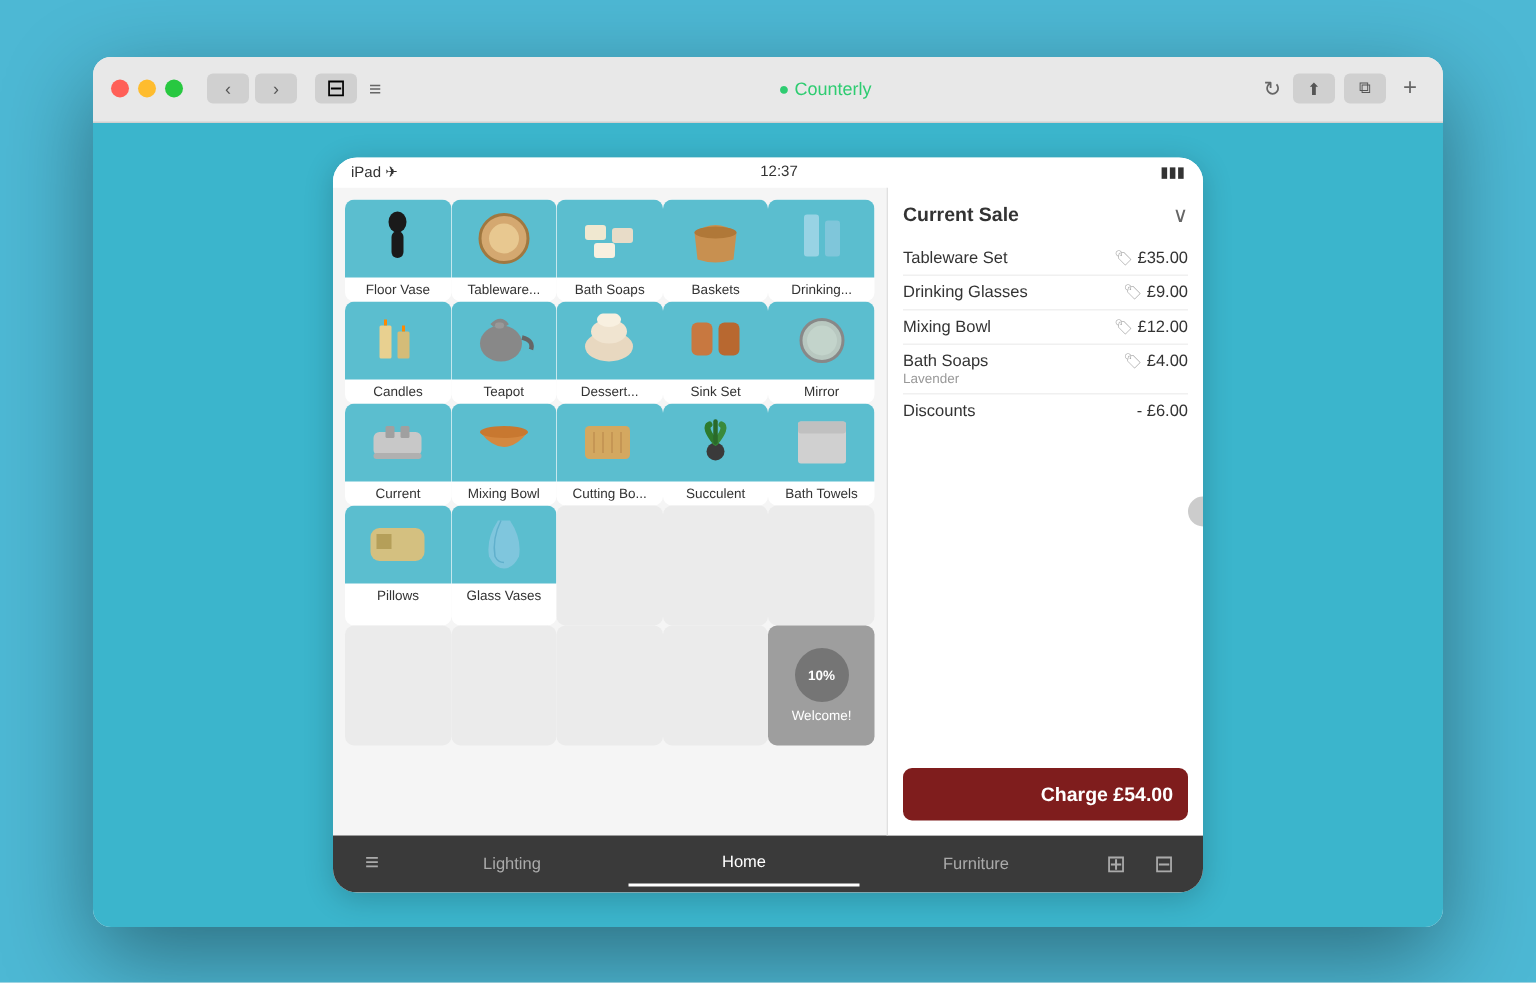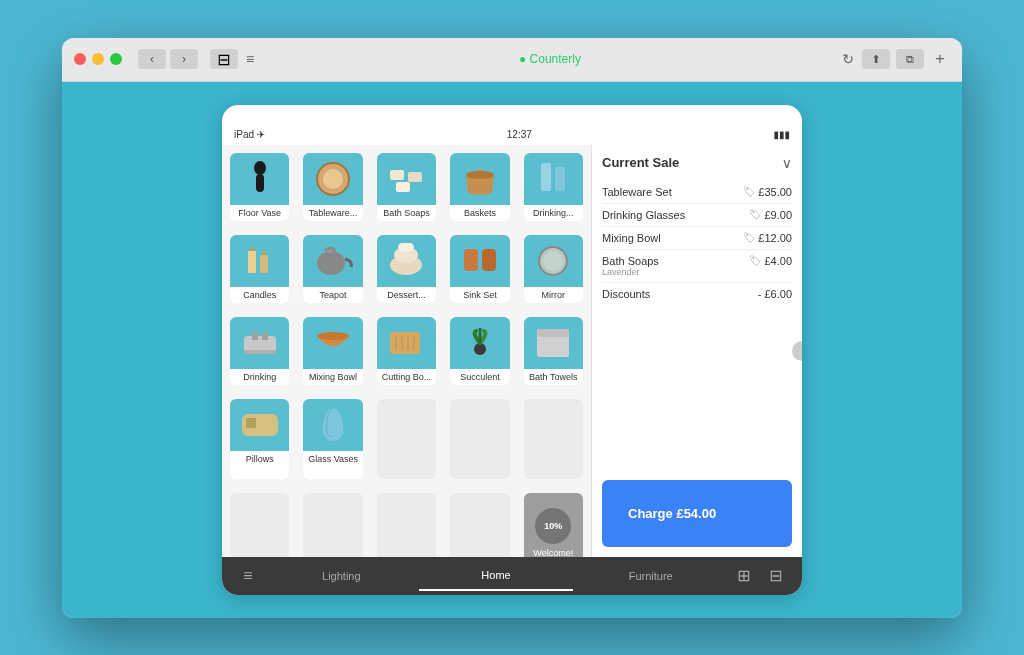--- a/index.html
+++ b/index.html
@@ -143,21 +143,20 @@
     }
     .ipad-status-bar {
       background: white;
       padding: 4px 12px;
       display: flex;
       align-items: center;
       justify-content: space-between;
       font-size: 10px;
       color: #333;
       min-height: 20px;
-      margin-top: 20px;
     }
     .ipad-status-left {
       display: flex;
       align-items: center;
       gap: 6px;
     }
     .ipad-status-right {
       display: flex;
       align-items: center;
       gap: 4px;
@@ -170,21 +169,21 @@
     
     .product-grid-container {
       flex: 1;
       padding: 8px;
       background: #f5f5f5;
       overflow: hidden;
     }
     .product-grid {
       display: grid;
       grid-template-columns: repeat(5, 1fr);
-      gap: 14px;
+      gap: 0;
     }
     .product-item {
       background: white;
       border-radius: 6px;
       overflow: hidden;
       display: flex;
       flex-direction: column;
       align-items: center;
       cursor: pointer;
     }
@@ -273,29 +272,29 @@
       position: absolute;
       right: -10px;
       top: 50%;
       transform: translateY(-50%);
       width: 20px;
       height: 20px;
       background: #ccc;
       border-radius: 50%;
     }
     .charge-btn {
-      background: #3b82f6;
+      background: #7f1d1d;
       color: white;
       border: none;
       border-radius: 6px;
-      padding: 26px;
+      padding: 10px;
       font-size: 13px;
       font-weight: 600;
       cursor: pointer;
-      text-align: left;
+      text-align: right;
       margin-top: 8px;
     }
     
     .ipad-tabs {
       background: #3a3a3a;
       display: flex;
       align-items: center;
       padding: 0 10px;
       min-height: 38px;
     }
@@ -471,21 +470,21 @@
 
             <div class="product-item">
               <div class="product-img" style="background:#5bbecf;">
                 <svg width="40" height="30" viewBox="0 0 40 30">
                     <rect x="4" y="8" width="32" height="16" rx="4" fill="#c8c8c8"></rect>
                     <rect x="12" y="4" width="6" height="8" rx="1" fill="#a0a0a0"></rect>
                     <rect x="22" y="4" width="6" height="8" rx="1" fill="#a0a0a0"></rect>
                     <rect x="4" y="22" width="32" height="4" rx="2" fill="#b0b0b0"></rect>
                   </svg>
               </div>
-              <span class="product-label">Drinking</span>
+              <span class="product-label">Current</span>
             </div>
             <div class="product-item">
               <div class="product-img" style="background:#5bbecf;">
                 <svg width="40" height="30" viewBox="0 0 40 30">
                     <path d="M4 8 Q20 28 36 8 Z" fill="#d48840"></path>
                     <ellipse cx="20" cy="8" rx="16" ry="4" fill="#c87830"></ellipse>
                   </svg>
               </div>
               <span class="product-label">Mixing Bowl</span>
             </div>

